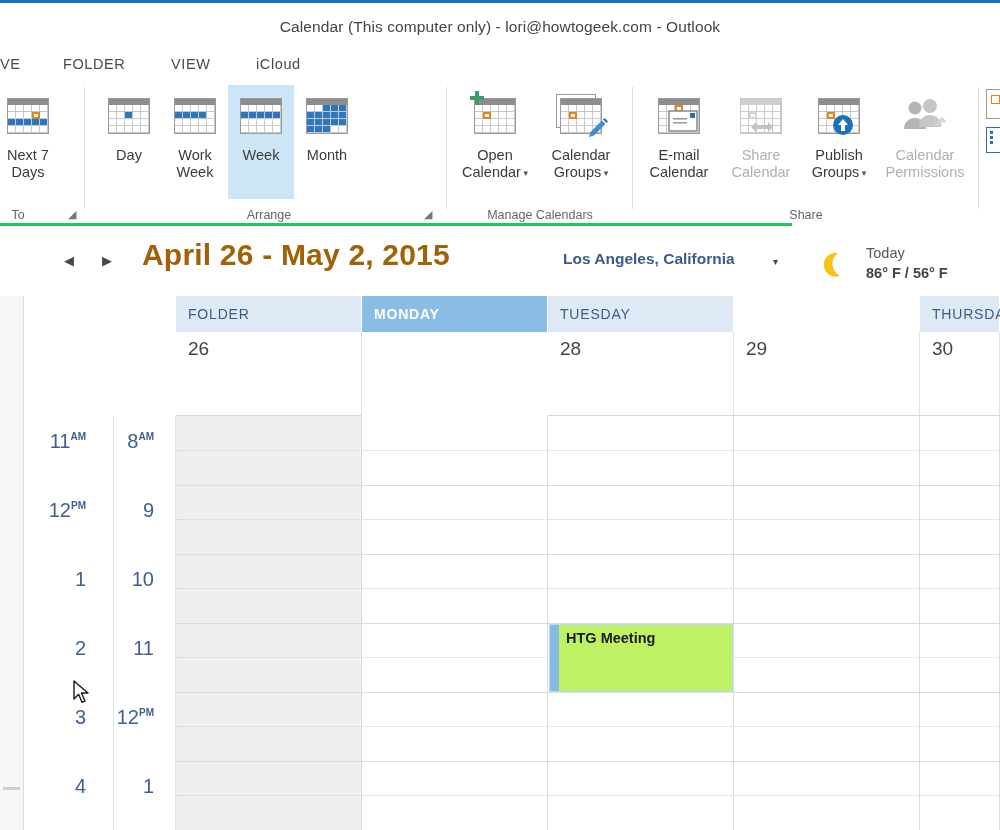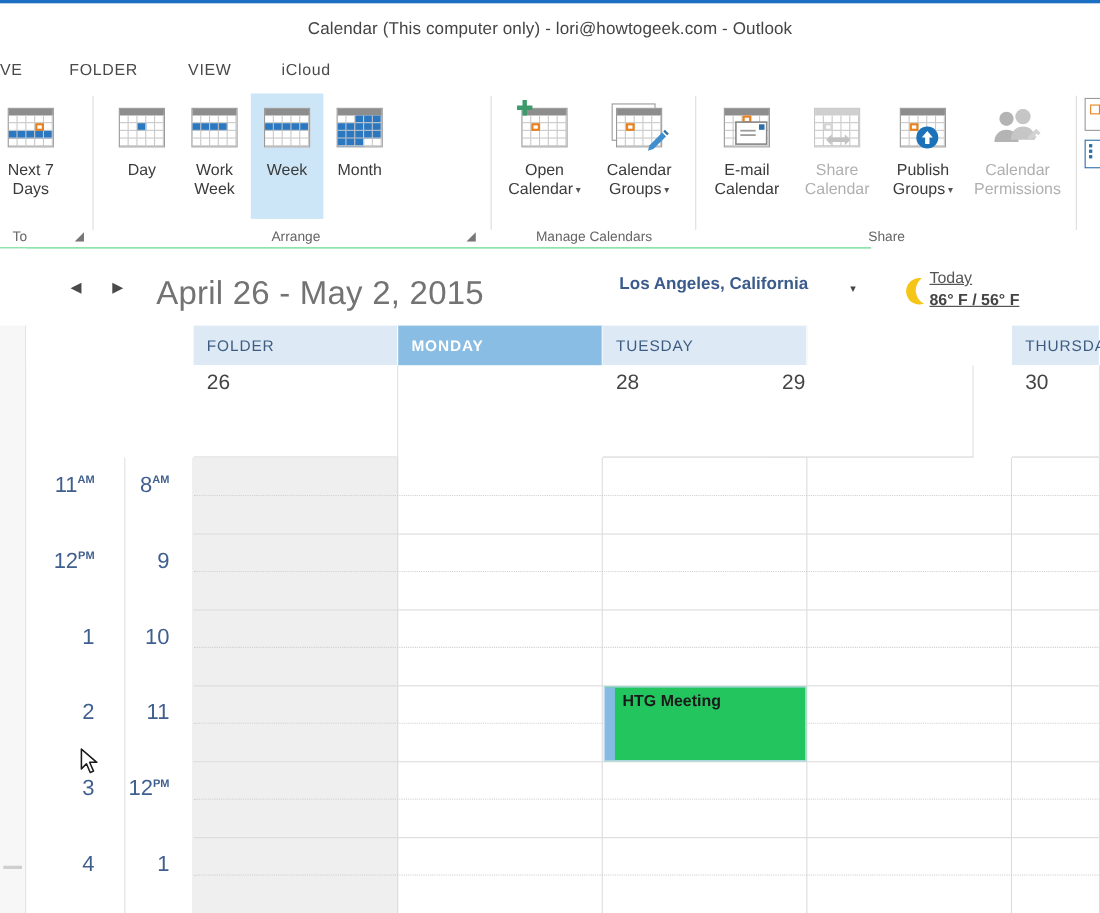--- a/index.html
+++ b/index.html
@@ -32,21 +32,21 @@
     position: absolute; top: 0; height: 33px; line-height: 33px;
     font-size: 14.5px; color: #4a4a4a; letter-spacing: .6px;
     padding: 0 6px; cursor: pointer;
   }
   .tab.cut { left: -12px; }
 
   
   .ribbon {
     position: absolute; top: 81px; left: 0; width: 792px; height: 145px;
     background: #ffffff;
-    border-bottom: 1px solid #22c55e;
+    border-bottom: 3px solid #22c55e;
   }
   .rgroup { position: absolute; top: 0; height: 145px; }
   .rgroup-label {
     position: absolute; bottom: 4px; width: 100%;
     text-align: center; font-size: 12.5px; color: #666;
   }
   .rgroup-sep {
     position: absolute; top: 6px; width: 1px; height: 122px; background: #dcdcdc;
   }
   .rdialog {
@@ -101,33 +101,33 @@
   .navrail .stub {
     position: absolute; bottom: 40px; left: 3px; width: 17px; height: 3px; background: #cfcfcf;
   }
   .arrowbtn {
     position: absolute; top: 22px; width: 22px; height: 24px;
     display: flex; align-items: center; justify-content: center;
     font-size: 13px; color: #4a4a4a; cursor: pointer;
   }
   .daterange {
     position: absolute; top: 12px; left: 142px;
-    font-size: 30px; color: #737373; font-weight: 400; letter-spacing: .2px; margin-top: 12px;
+    font-size: 30px; color: #a16207; font-weight: 700; letter-spacing: .2px;
   }
   .location {
     position: absolute; top: 24px; left: 563px;
     font-size: 15.5px; font-weight: bold; color: #3b5b8c; cursor: pointer;
   }
   .loccaret { position: absolute; top: 30px; left: 773px; font-size: 10px; color: #444; }
   .moon {
     position: absolute; top: 24px; left: 818px; width: 30px; height: 30px;
   }
   .weather {
-    position: absolute; top: 17px; left: 845px;
-    font-size: 14.5px; color: #444; line-height: 20px; font-weight: bold; text-decoration: underline;
+    position: absolute; top: 17px; left: 866px;
+    font-size: 14.5px; color: #444; line-height: 20px; font-weight: bold;
   }
   .weather .d1 { font-weight: normal; color: #555; }
 
   
   .calwrap {
     position: absolute; top: 296px; left: 24px; width: 976px; height: 534px;
     background: #fff;
   }
   .dayhdr {
     position: absolute; top: 0; left: 0; width: 976px; height: 36px;
@@ -170,21 +170,21 @@
     position: absolute; top: 0; height: 414px; border-right: 1px solid #dcdcdc;
   }
   .daycol.weekend { background: #efefef; }
   .hline { position: absolute; left: 0; width: 824px; height: 1px; background: #dcdcdc; }
   .halfline {
     position: absolute; left: 0; width: 824px; height: 0;
     border-top: 1px dotted #d0d0d0;
   }
 
   .appt {
-    position: absolute; background: #22c55e; border: 1px solid #bcd9ef;
+    position: absolute; background: #bef264; border: 1px solid #bcd9ef;
     cursor: pointer;
   }
   .appt .bar { position: absolute; left: 0; top: 0; bottom: 0; width: 9px; background: #85bbe3; }
   .appt .txt {
     position: absolute; left: 16px; top: 5px; font-size: 14.5px; font-weight: bold; color: #1a1a1a;
   }
 
   .cursor { position: absolute; left: 72px; top: 680px; width: 20px; height: 26px; }
 </style>
 </head>
@@ -632,21 +632,21 @@
       <div class="dh" style="left:152px; width:186px">FOLDER</div>
       <div class="dh" style="left:524px; width:186px">TUESDAY</div>
       <div class="dh today" style="left:338px; width:186px">MONDAY</div>
       <div class="dh" style="left:896px; width:80px">THURSDA</div>
     </div>
 
 
     <div class="datecells">
       <div class="dc" style="left:152px; width:186px; background:#fff">26</div>
       <div class="dc" style="left:524px; width:186px">28</div>
-      <div class="dc" style="left:675px; width:186px">29</div>
+      <div class="dc" style="left:710px; width:186px">29</div>
       <div class="dc" style="left:896px; width:80px">30</div>
     </div>
 
     <div class="gutter">
       <div class="gcol c1"></div>
       <div class="gcol c2"></div>
 
       <div class="hourlabel" style="top:14px;  right:90px"><span>11</span><sup>AM</sup></div>
       <div class="hourlabel" style="top:83px;  right:90px"><span>12</span><sup>PM</sup></div>
       <div class="hourlabel" style="top:152px; right:90px"><span>1</span><sup></sup></div>

